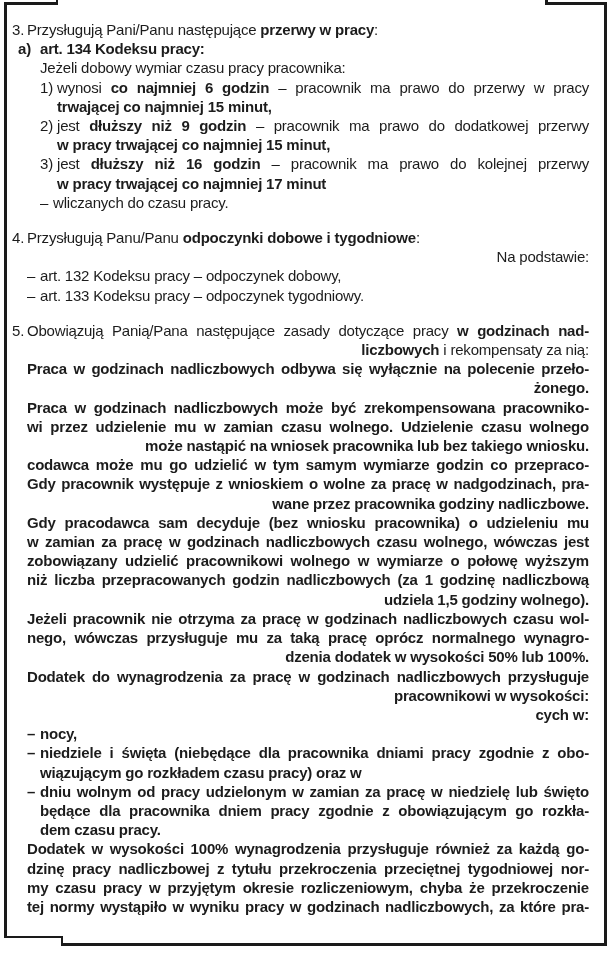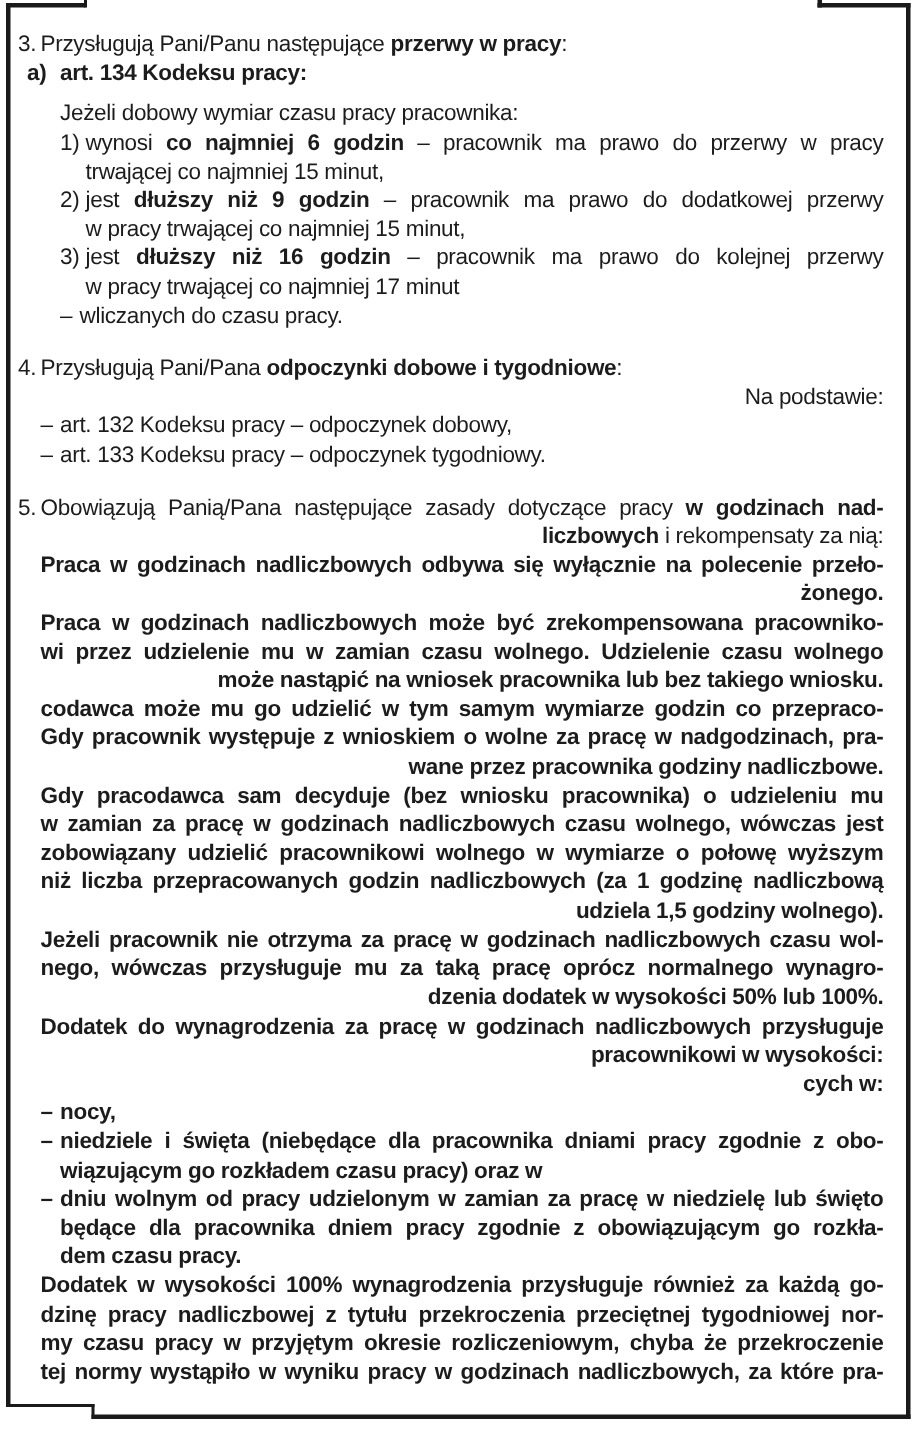--- a/index.html
+++ b/index.html
@@ -30,23 +30,23 @@
   }
   .section + .section{margin-top:16px;}
   .line{position:relative;text-align:left;}
   .line.just{text-align:justify;text-align-last:justify;}
   .mk{position:absolute;top:0;white-space:nowrap;}
   .b{font-weight:bold;}
   
   .ind-num      {padding-left:15px;} .ind-num > .mk      {left:0;}
   .ind-body     {padding-left:15px;text-align:right;}
   .ind-alpha    {padding-left:28px;} .ind-alpha > .mk    {left:6px;}
-  .ind-alphabody{padding-left:28px;margin-top:8px;}
+  .ind-alphabody{padding-left:28px;}
   .ind-subnum   {padding-left:45px;} .ind-subnum > .mk   {left:28px;}
-  .ind-subbody  {padding-left:45px;}
+  .ind-subbody  {padding-left:45px;font-weight:bold;}
   .ind-dash3    {padding-left:41px;} .ind-dash3 > .mk    {left:28px;}
   .ind-dash     {padding-left:28px;} .ind-dash > .mk     {left:15px;}
   .ind-dashbody {padding-left:28px;}
 </style>
 </head>
 <body>
 
 <div id="page">
 
   <div class="rule" id="frame-top-left"></div>
@@ -66,21 +66,21 @@
         <div class="line ind-alphabody"><span>Jeżeli dobowy wymiar czasu pracy pracownika:</span></div>
         <div class="line ind-subnum just"><span class="mk">1)</span><span>wynosi </span><span class="b">co najmniej 6 godzin</span><span> – pracownik ma prawo do przerwy w pracy</span></div>
         <div class="line ind-subbody"><span>trwającej co najmniej 15 minut,</span></div>
         <div class="line ind-subnum just"><span class="mk">2)</span><span>jest </span><span class="b">dłuższy niż 9 godzin</span><span> – pracownik ma prawo do dodatkowej przerwy</span></div>
         <div class="line ind-subbody"><span>w pracy trwającej co najmniej 15 minut,</span></div>
         <div class="line ind-subnum just"><span class="mk">3)</span><span>jest </span><span class="b">dłuższy niż 16 godzin</span><span> – pracownik ma prawo do kolejnej przerwy</span></div>
         <div class="line ind-subbody"><span>w pracy trwającej co najmniej 17 minut</span></div>
         <div class="line ind-dash3"><span class="mk">–</span><span>wliczanych do czasu pracy.</span></div>
       </div>
       <div class="section">
-        <div class="line ind-num"><span class="mk">4.</span><span>Przysługują Pani/Pana </span><span class="b">odpoczynki dobowe i tygodniowe</span><span>:</span></div>
+        <div class="line ind-num"><span class="mk">4.</span><span>Przysługują Panu/Panu </span><span class="b">odpoczynki dobowe i tygodniowe</span><span>:</span></div>
         <div class="line ind-body"><span>Na podstawie:</span></div>
         <div class="line ind-dash"><span class="mk">–</span><span>art. 132 Kodeksu pracy – odpoczynek dobowy,</span></div>
         <div class="line ind-dash"><span class="mk">–</span><span>art. 133 Kodeksu pracy – odpoczynek tygodniowy.</span></div>
       </div>
       <div class="section">
         <div class="line ind-num just"><span class="mk">5.</span><span>Obowiązują Panią/Pana następujące zasady dotyczące pracy </span><span class="b">w godzinach nad-</span></div>
         <div class="line ind-body"><span class="b">liczbowych</span><span> i rekompensaty za nią:</span></div>
         <div class="line ind-body just"><span class="b">Praca w godzinach nadliczbowych odbywa się wyłącznie na polecenie przeło-</span></div>
         <div class="line ind-body"><span class="b">żonego.</span></div>
         <div class="line ind-body just"><span class="b">Praca w godzinach nadliczbowych może być zrekompensowana pracowniko-</span></div>

